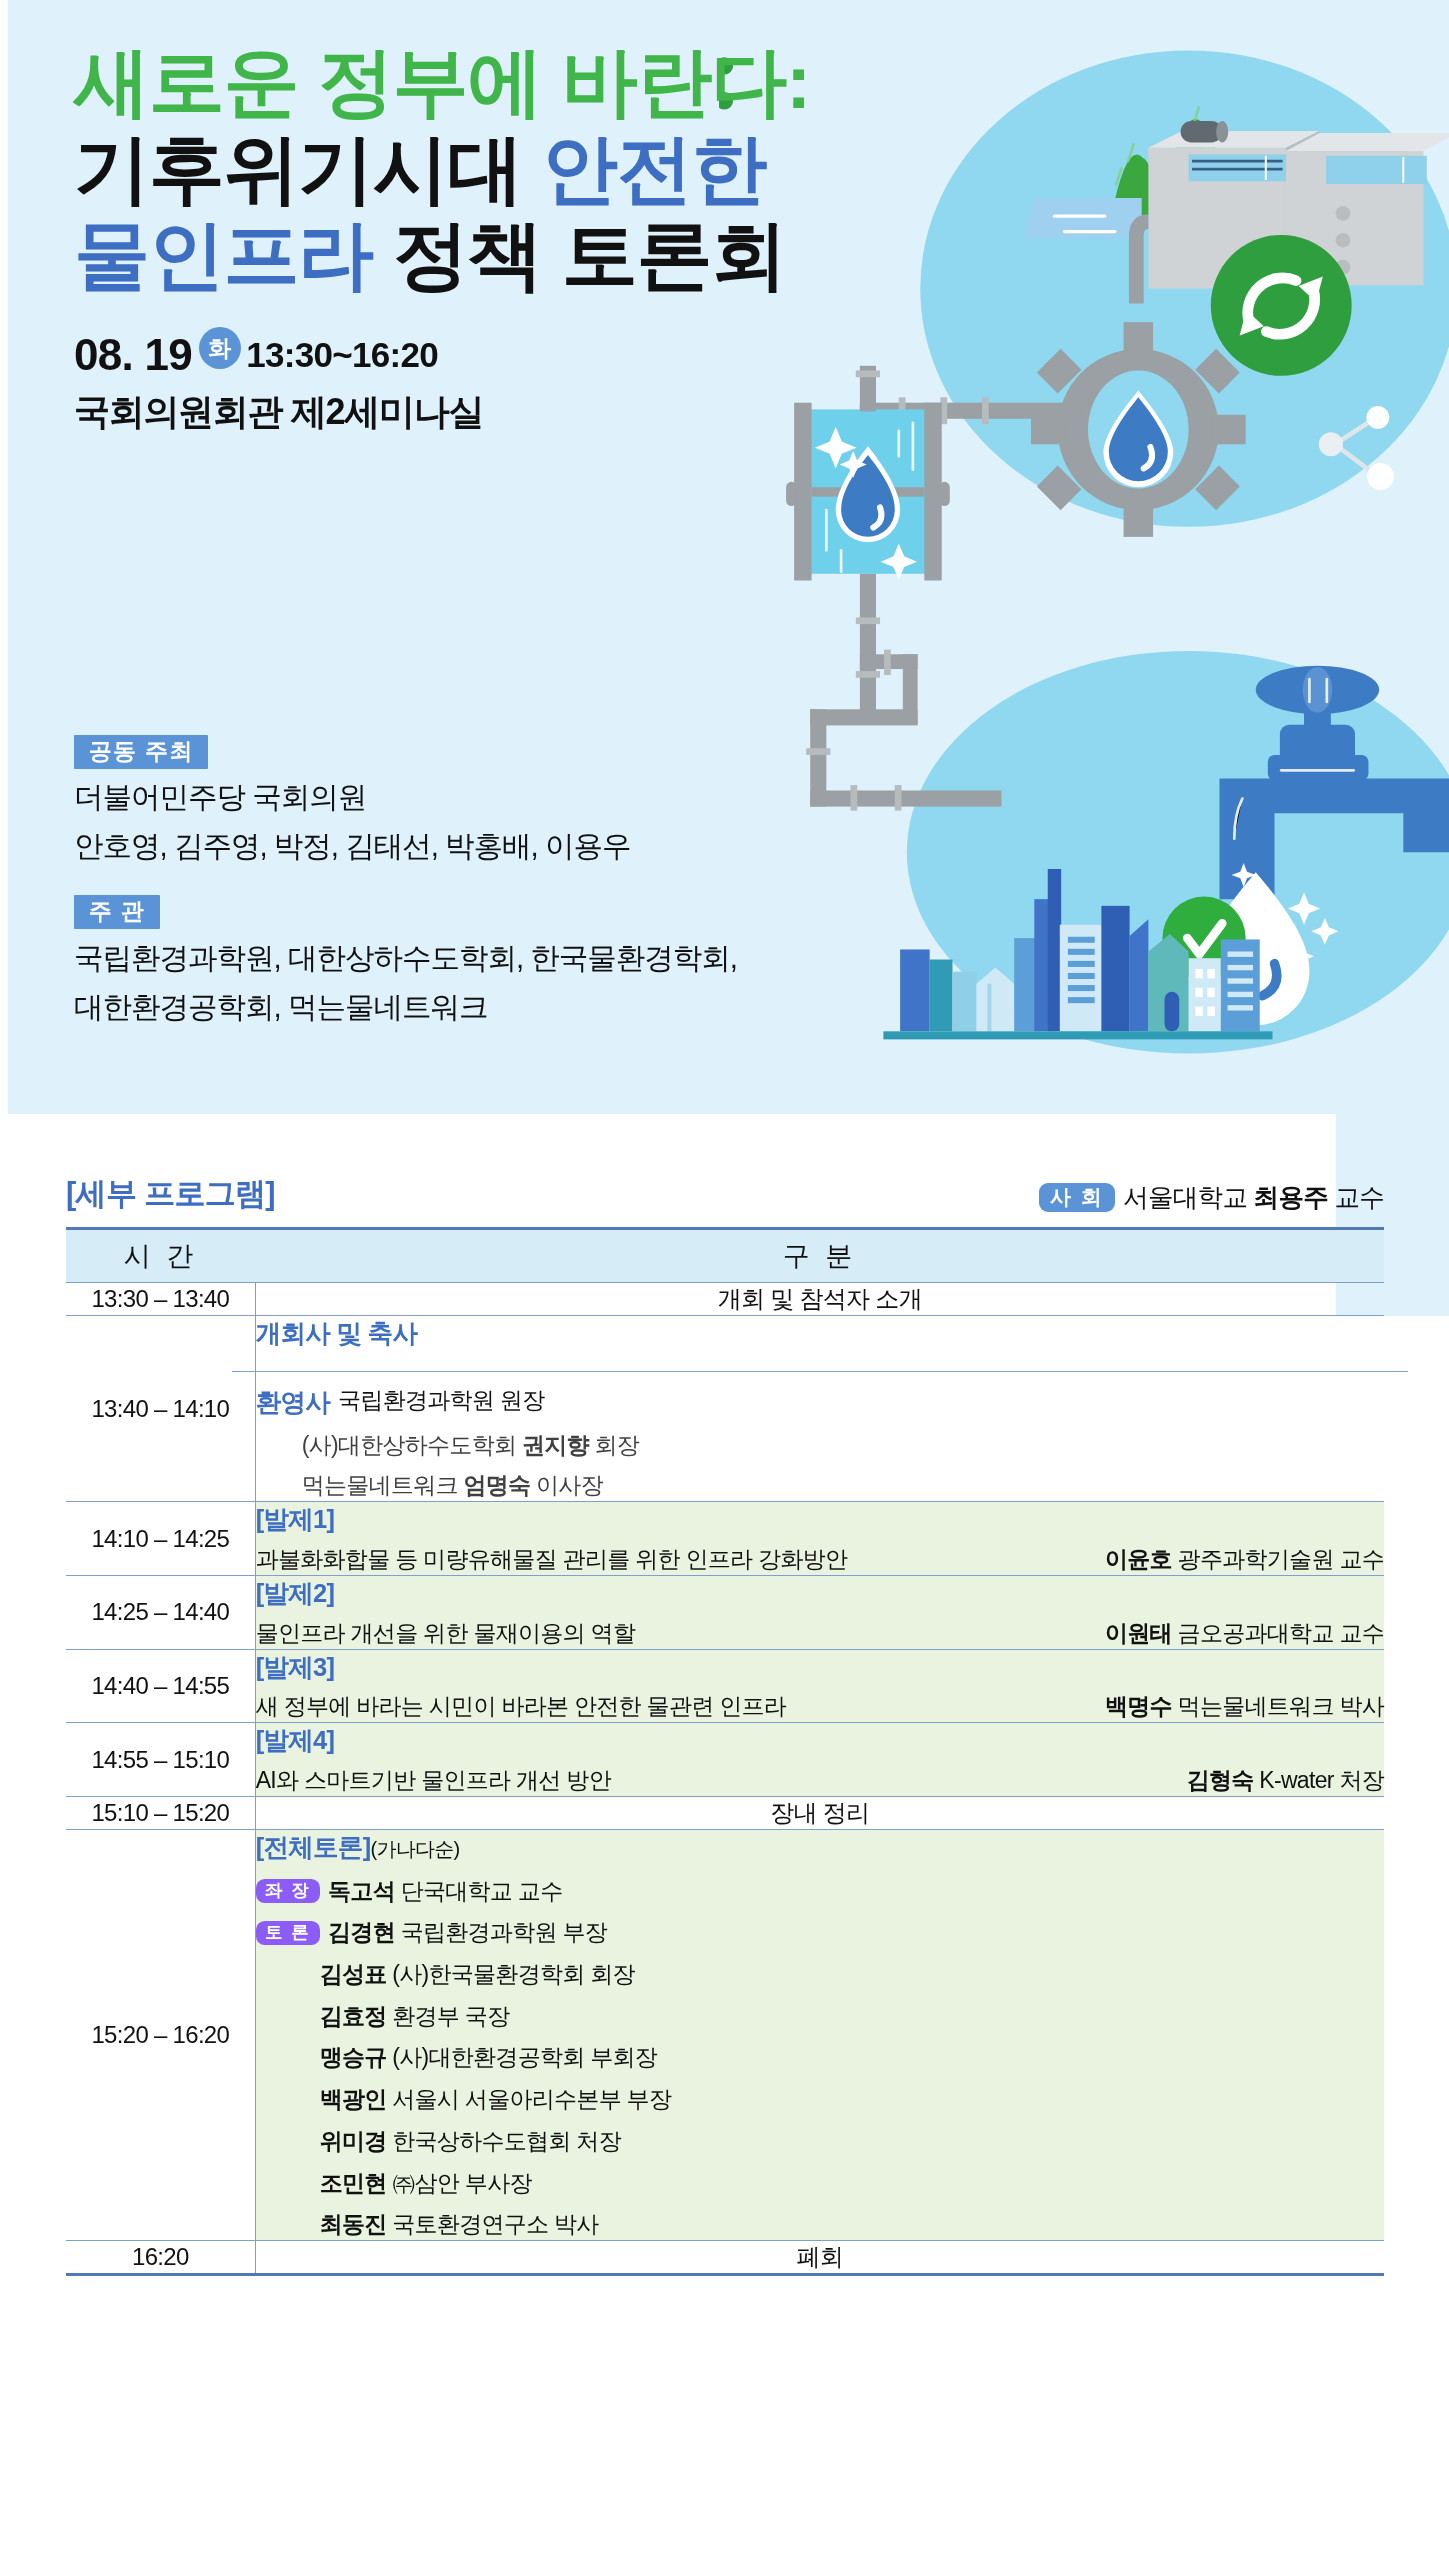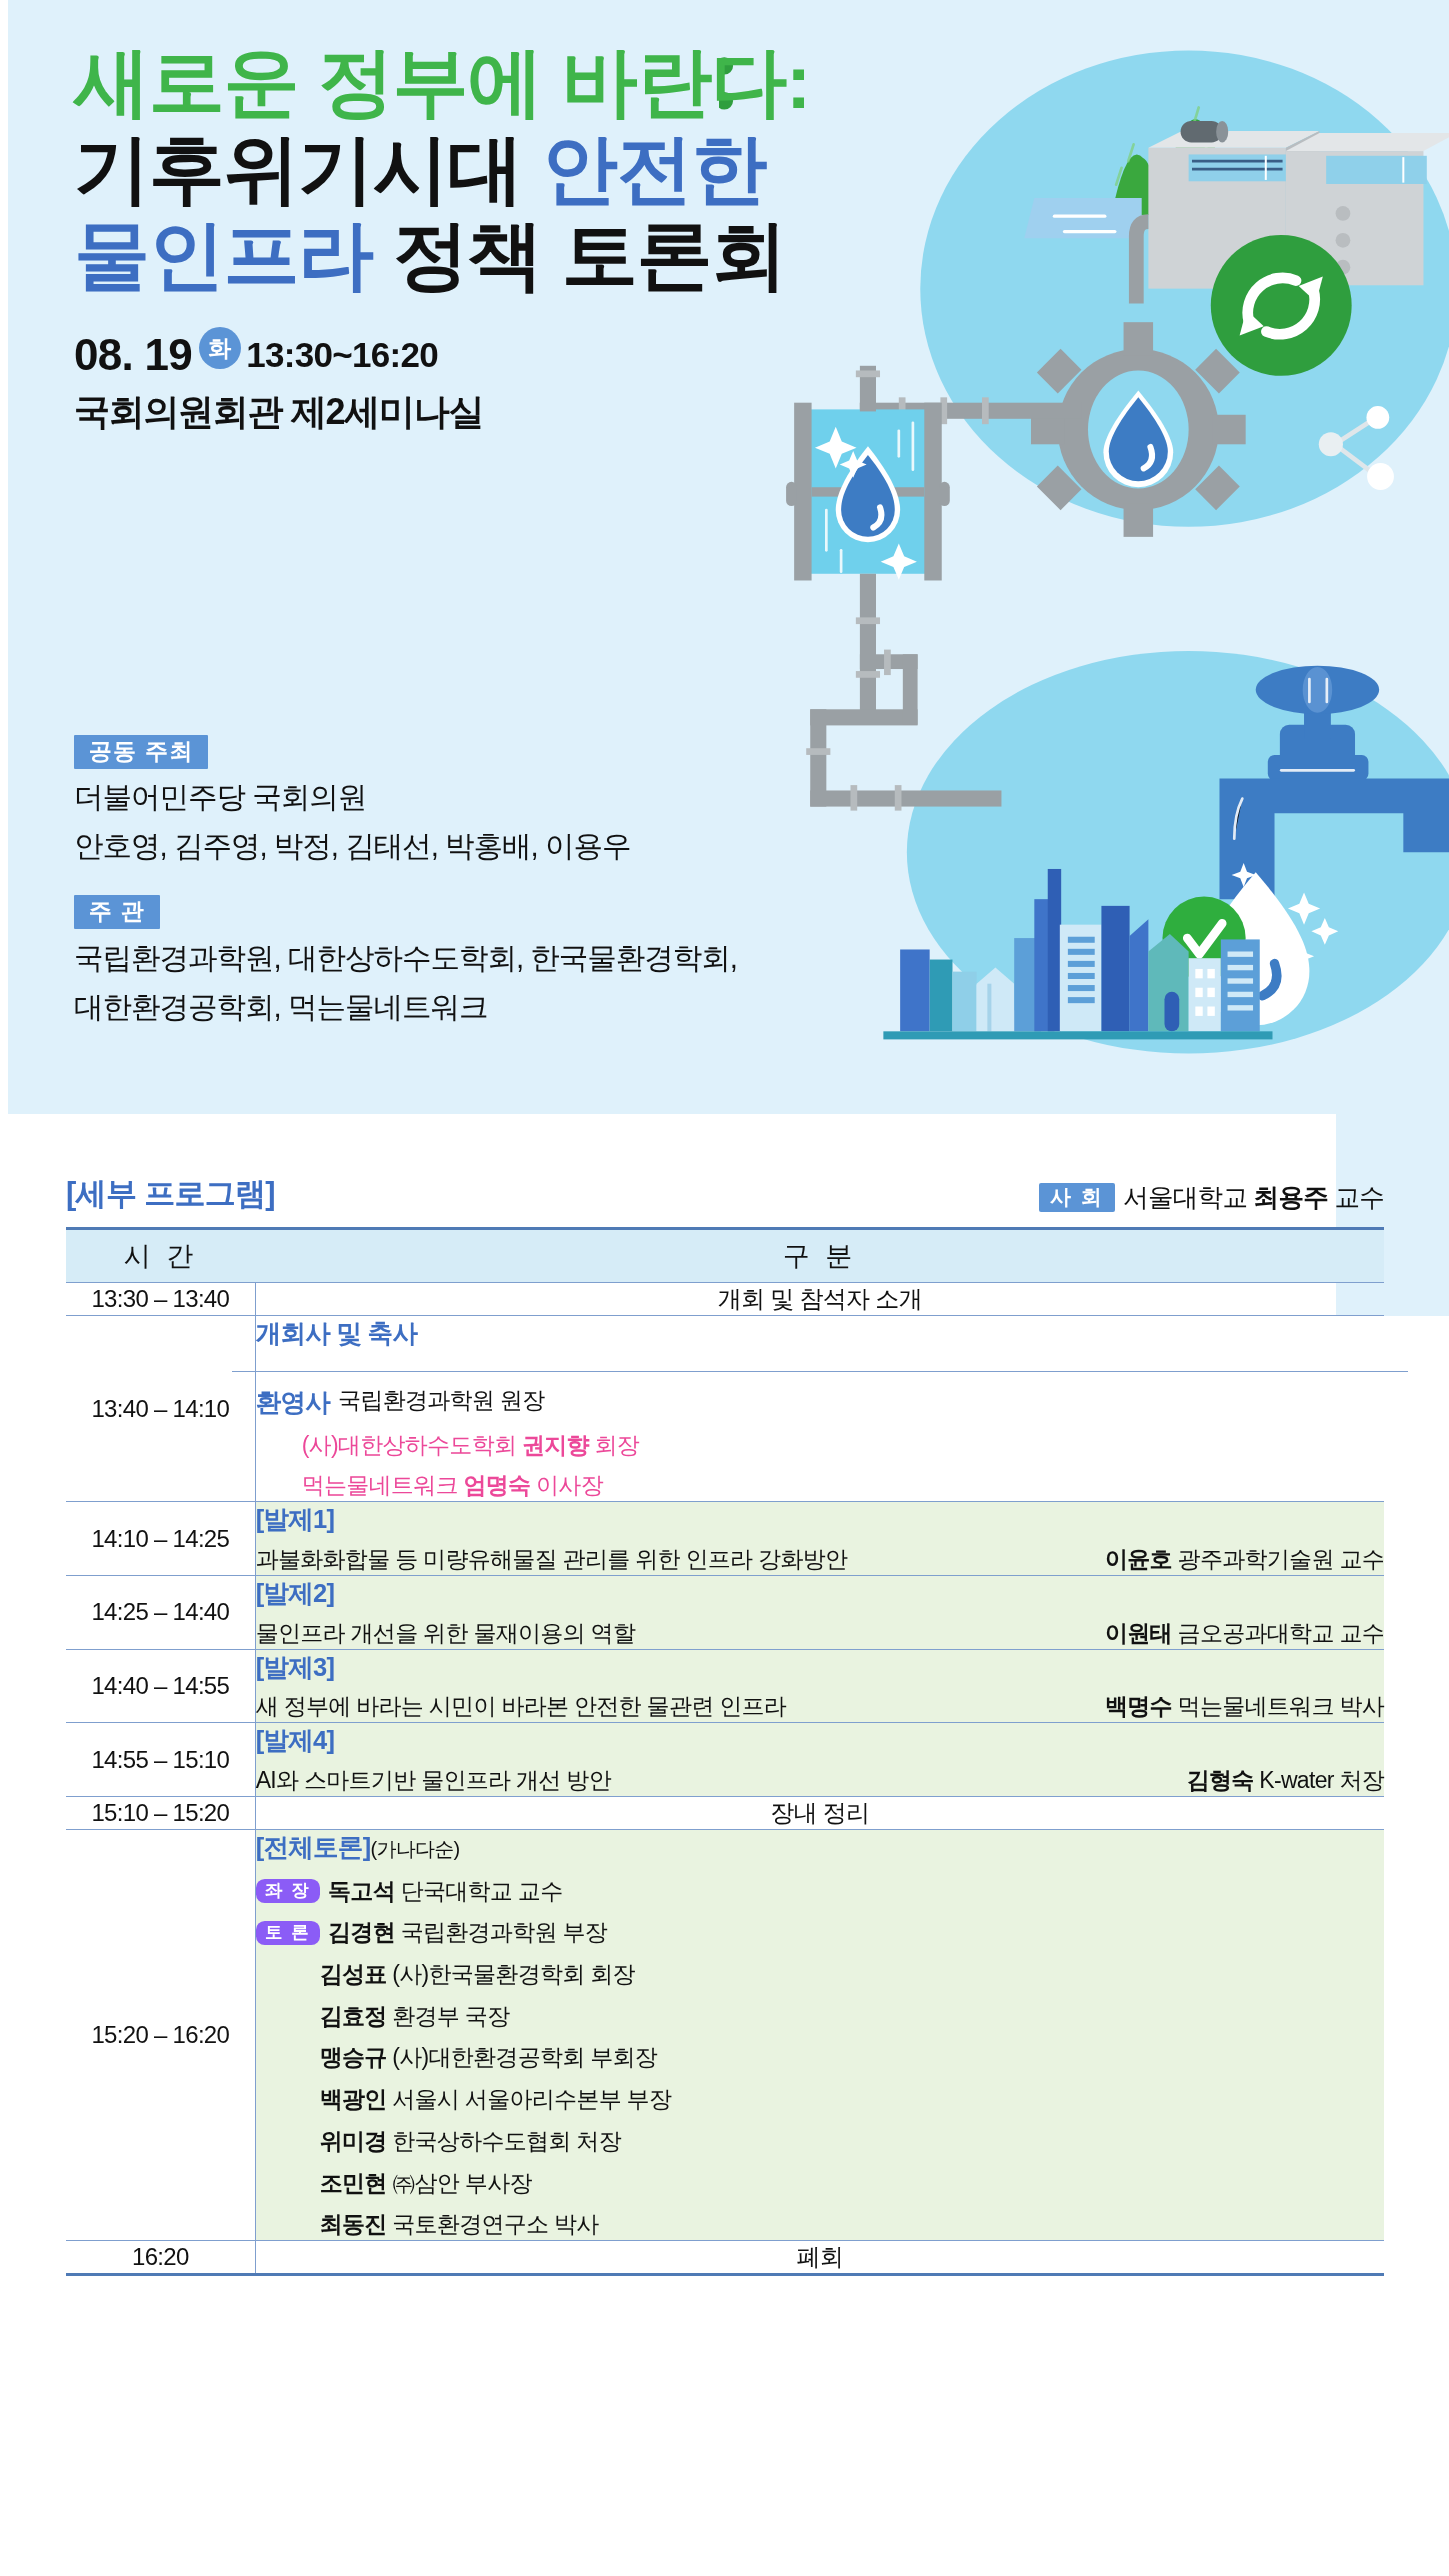--- a/index.html
+++ b/index.html
@@ -67,21 +67,21 @@
   .prog-head{
     position:absolute;left:66px;top:59px;width:1318px;
     display:flex;align-items:flex-end;justify-content:space-between;
   }
   .prog-title{
     font-size:31px;font-weight:bold;color:#3d6ec2;letter-spacing:-0.7px;
   }
   .moderator{display:flex;align-items:center;white-space:nowrap;}
   .pill-sm{
     display:inline-block;background:#5b94d6;color:#fff;
-    border-radius:2px;padding:3.4px 11.4px 4.7px 11.4px;
+    border-radius:9px;padding:3.4px 11.4px 4.7px 11.4px;
     font-size:21px;font-weight:bold;letter-spacing:2px;line-height:1;
     margin-right:8px;
   }
   .mod-txt{font-size:25.5px;color:#111;letter-spacing:-0.7px;}
   .mod-txt b{font-weight:bold;}
 
   table.sched{
     position:absolute;left:66px;top:113px;width:1318px;
     border-collapse:collapse;table-layout:fixed;
   }
@@ -107,21 +107,21 @@
     border-right:1.3px solid #7f9fce;
     background:#fff;
   }
   td.bcell{padding:12px 24px 13.4px 24px;}
   td.center-body{text-align:center;font-size:24px;color:#111;letter-spacing:-0.7px;padding:17.4px 0;}
 
   tr.green td.bcell,tr.green td.center-body{background:#e9f3e0;}
   tr.last-row td{border-bottom:3.4px solid #4f7ab5;}
 
   .hdr-blue{font-size:25.5px;font-weight:bold;color:#3d6ec2;letter-spacing:-0.7px;}
-  .sub-line{font-size:23px;color:#ec4899;letter-spacing:-0.7px;margin-top:9.4px;white-space:nowrap;}
+  .sub-line{font-size:23px;color:#404040;letter-spacing:-0.7px;margin-top:9.4px;white-space:nowrap;}
   .sub-line b{font-weight:bold;}
   .indent{padding-left:46px;}
   .row-flex{display:flex;justify-content:space-between;align-items:baseline;margin-top:6.7px;}
   .row-flex .lt{font-size:23px;color:#111;letter-spacing:-0.7px;}
   .row-flex .rt{font-size:23px;color:#111;letter-spacing:-0.7px;white-space:nowrap;}
   .row-flex .rt b{font-weight:bold;}
   .welcome-head{font-size:25.5px;font-weight:bold;color:#3d6ec2;letter-spacing:-0.7px;display:inline-block;vertical-align:top;}
   .welcome-first{font-size:23px;color:#111;letter-spacing:-0.7px;display:inline-block;margin-left:8px;}
 
   .pill-green{

